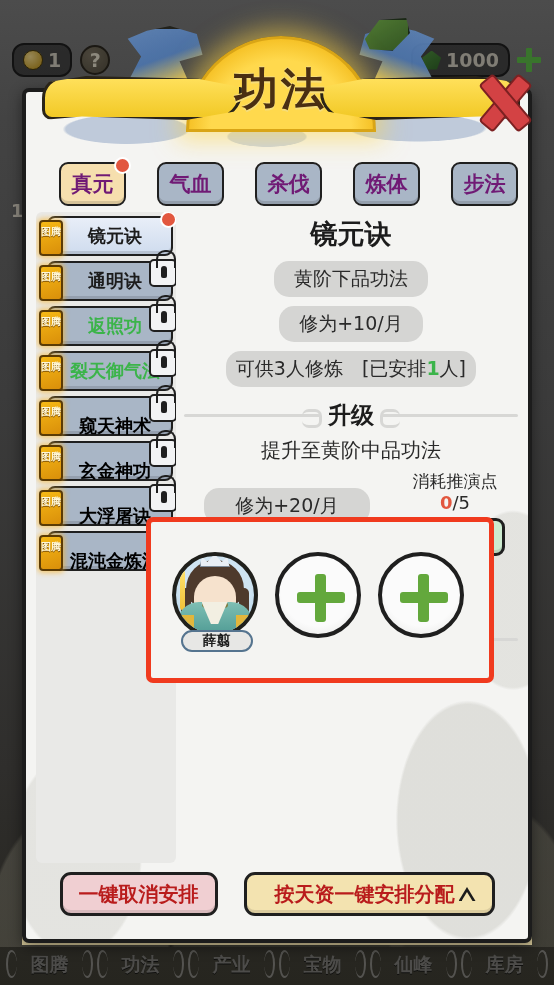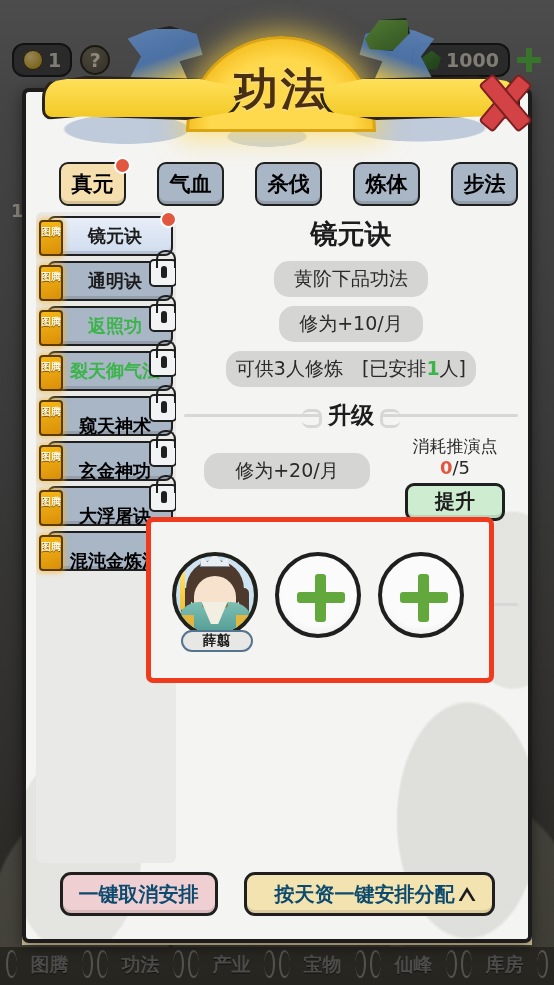--- a/index.html
+++ b/index.html
@@ -140,21 +140,21 @@
   #close-btn:before{ transform:rotate(40deg); }
   #close-btn:after { transform:rotate(-40deg); }
 
   
   #tabs {
     position:absolute; top:70px; left:10px; right:10px; height:46px;
     display:flex; gap:8px; z-index:8;
   }
   .tab {
     flex:1; height:44px; border:2.5px solid #1f1f1f; border-radius:9px;
-    background:#a9b6c6; color:#000000; font-size:21px; font-weight:bold;
+    background:#a9b6c6; color:#701a75; font-size:21px; font-weight:bold;
     display:flex; align-items:center; justify-content:center;
     position:relative; cursor:pointer;
     box-shadow:inset 0 -3px 0 rgba(0,0,0,.13);
     margin-left:23px;
   }
   .tab.active { background:#f6dfae; }
   .dot-badge {
     position:absolute; right:-7px; top:-7px; width:17px; height:17px; border-radius:50%;
     background:#e2573f; border:2px solid #fff;
   }
@@ -299,21 +299,21 @@
   .slot-empty:before{ left:36px; top:18px; width:11px; height:48px; }
   .slot-empty:after { left:18px; top:36px; width:48px; height:11px; }
 
   
   #footer {
     position:absolute; bottom:22px; left:10px; right:10px; height:46px;
     display:flex; align-items:center; justify-content:center; gap:26px; z-index:7;
   }
   .fbtn {
     height:44px; border:3px solid #1f1f1f; border-radius:11px;
-    font-size:20px; font-weight:bold; color:#0c4a6e;
+    font-size:20px; font-weight:bold; color:#b91c1c;
     display:flex; align-items:center; justify-content:center; gap:4px;
     padding:0 16px; cursor:pointer; box-shadow:inset 0 -3px 0 rgba(0,0,0,.1);
   }
   .fbtn.pink { background:#f0cfd2; }
   .fbtn.yellow { background:#f3e3b0;padding-left:28px; }
   .tri-ic{ width:17px;height:14px;background:#1c1c1c;
     clip-path:polygon(50% 0,100% 100%,0 100%); position:relative; }
   .tri-ic:after{content:"";position:absolute;left:3px;top:5px;width:11px;height:9px;
     background:#f3e3b0;clip-path:polygon(50% 0,100% 100%,0 100%);}
 
@@ -457,20 +457,21 @@
       <div class="pill">黄阶下品功法</div>
       <div class="pill">修为+10/月</div>
       <div class="pill wide"><span>可供3人修炼　[已安排</span><span class="hl-green">1</span><span>人]</span></div>
 
       <div class="divider">
         <span class="line l"></span>
         <span class="dtxt">升级</span>
         <span class="line r"></span>
       </div>
 
+      <div class="up-sub">提升至黄阶中品功法</div>
 
       <div class="up-grid">
         <div class="up-left">
           <div class="pill">修为+20/月</div>
           <div class="pill">可供给3人修炼</div>
         </div>
         <div class="up-right">
           <div class="cost-label">消耗推演点</div>
           <div class="cost-val"><span class="hl-red">0</span><span>/5</span></div>
           <div class="btn-up">提升</div>

